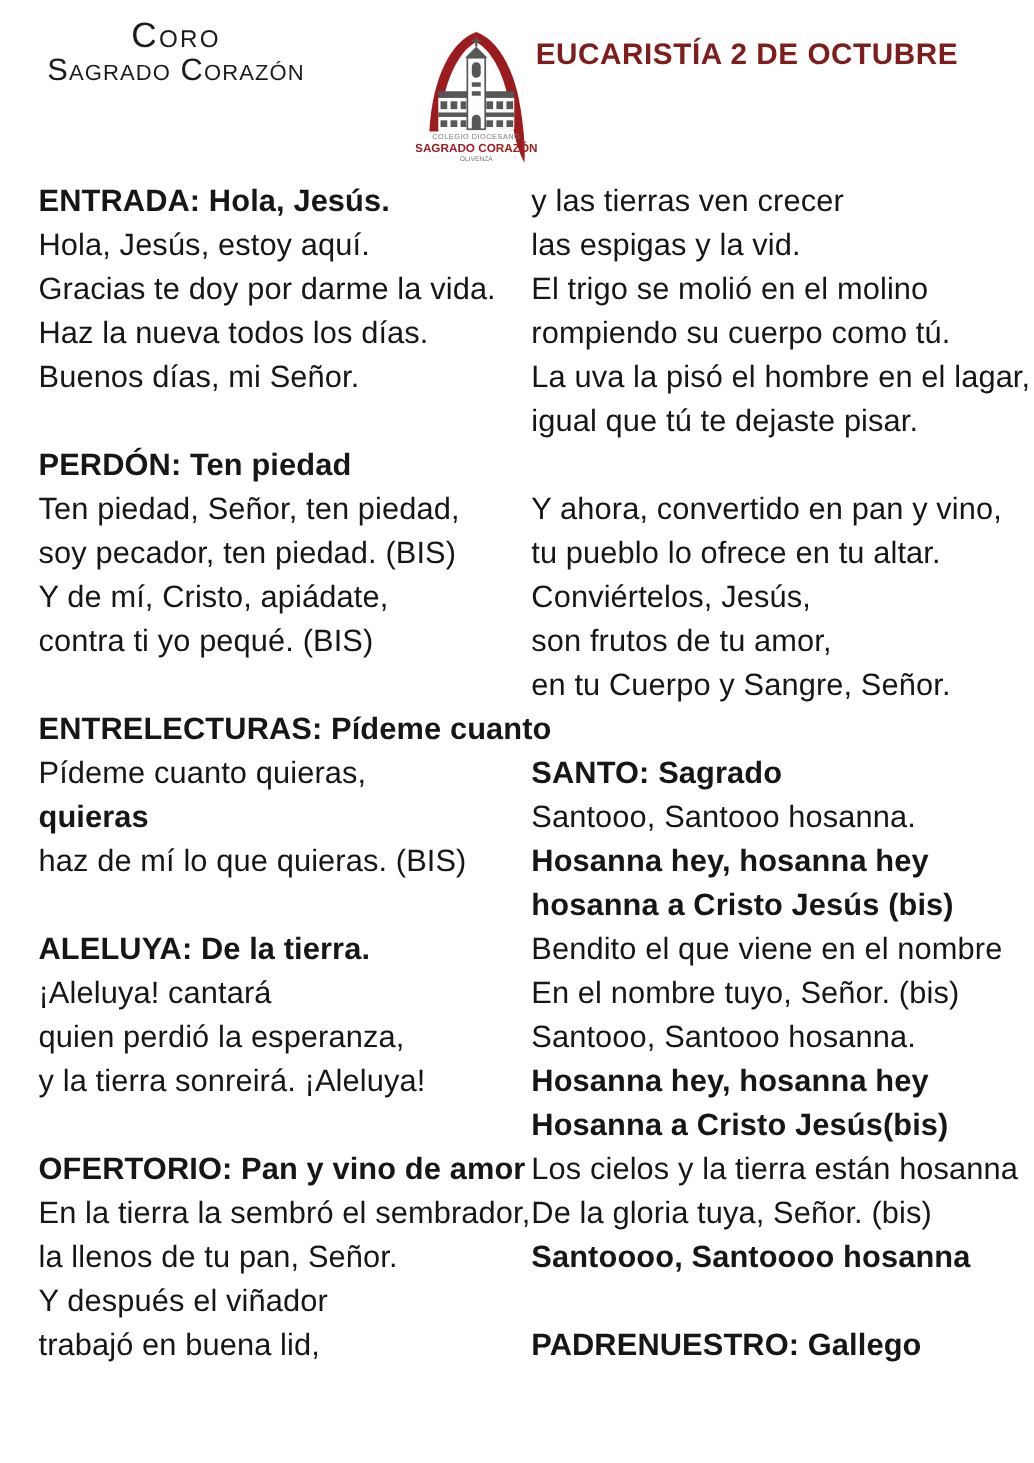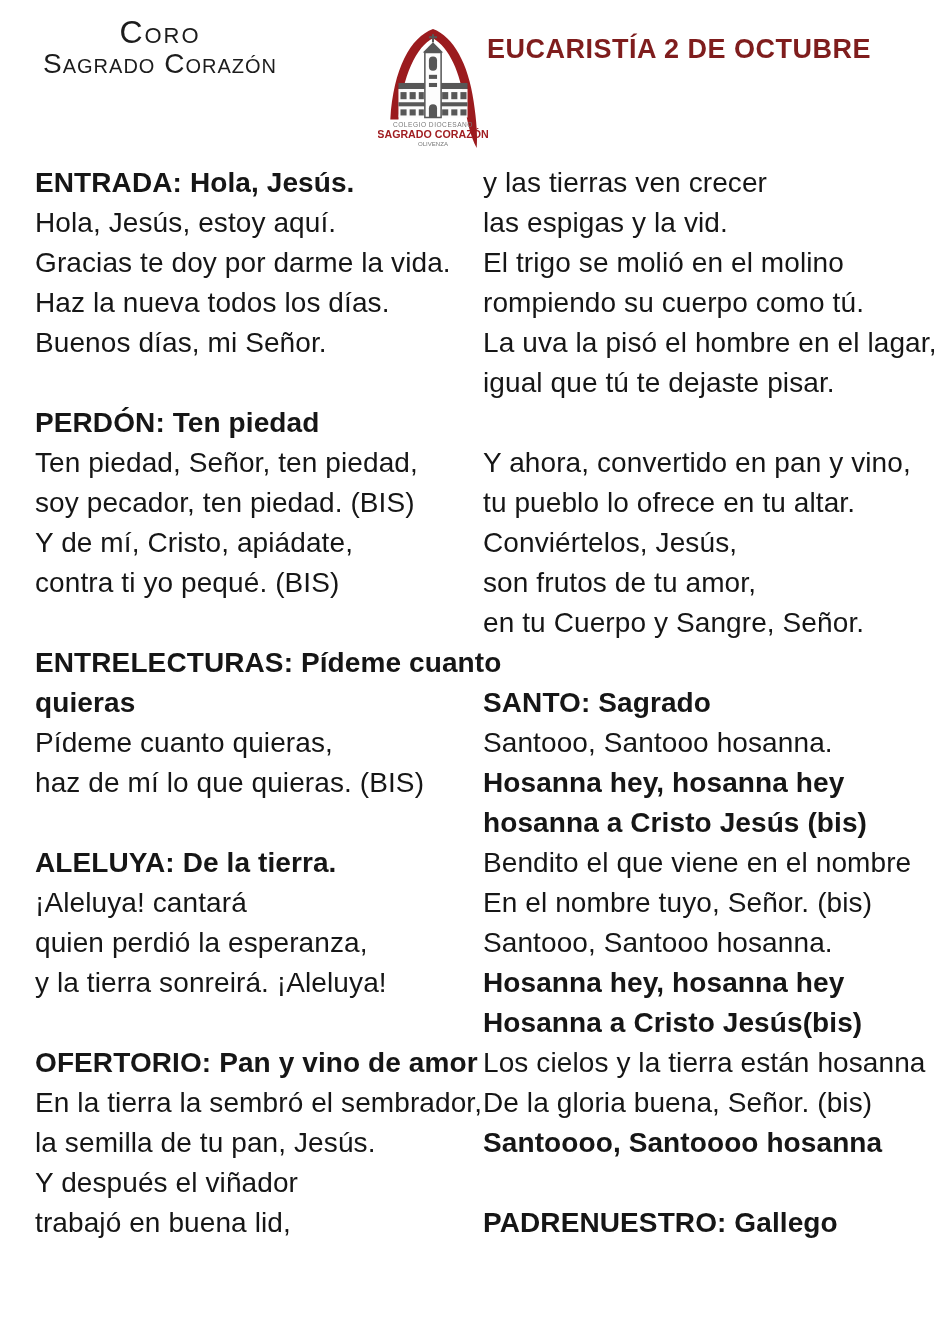--- a/index.html
+++ b/index.html
@@ -131,32 +131,32 @@
     <div class="line">Haz la nueva todos los días.</div>
     <div class="line">Buenos días, mi Señor.</div>
     <div class="line blank"></div>
     <div class="line bold">PERDÓN: Ten piedad</div>
     <div class="line">Ten piedad, Señor, ten piedad,</div>
     <div class="line">soy pecador, ten piedad. (BIS)</div>
     <div class="line">Y de mí, Cristo, apiádate,</div>
     <div class="line">contra ti yo pequé. (BIS)</div>
     <div class="line blank"></div>
     <div class="line bold">ENTRELECTURAS: Pídeme cuanto</div>
+    <div class="line">Pídeme cuanto quieras,</div>
     <div class="line bold">quieras</div>
-    <div class="line">Pídeme cuanto quieras,</div>
     <div class="line">haz de mí lo que quieras. (BIS)</div>
     <div class="line blank"></div>
     <div class="line bold">ALELUYA: De la tierra.</div>
     <div class="line">¡Aleluya! cantará</div>
     <div class="line">quien perdió la esperanza,</div>
     <div class="line">y la tierra sonreirá. ¡Aleluya!</div>
     <div class="line blank"></div>
     <div class="line bold">OFERTORIO: Pan y vino de amor</div>
     <div class="line">En la tierra la sembró el sembrador,</div>
-    <div class="line">la semilla de tu pan, Jesús.</div>
+    <div class="line">la llenos de tu pan, Señor.</div>
     <div class="line">Y después el viñador</div>
     <div class="line">trabajó en buena lid,</div>
   </div>
 <div class="column right">
     <div class="line">y las tierras ven crecer</div>
     <div class="line">las espigas y la vid.</div>
     <div class="line">El trigo se molió en el molino</div>
     <div class="line">rompiendo su cuerpo como tú.</div>
     <div class="line">La uva la pisó el hombre en el lagar,</div>
     <div class="line">igual que tú te dejaste pisar.</div>
@@ -170,17 +170,17 @@
     <div class="line bold">SANTO: Sagrado</div>
     <div class="line">Santooo, Santooo hosanna.</div>
     <div class="line bold">Hosanna hey, hosanna hey</div>
     <div class="line bold">hosanna a Cristo Jesús (bis)</div>
     <div class="line">Bendito el que viene en el nombre</div>
     <div class="line">En el nombre tuyo, Señor. (bis)</div>
     <div class="line">Santooo, Santooo hosanna.</div>
     <div class="line bold">Hosanna hey, hosanna hey</div>
     <div class="line bold">Hosanna a Cristo Jesús(bis)</div>
     <div class="line">Los cielos y la tierra están hosanna</div>
-    <div class="line">De la gloria buena, Señor. (bis)</div>
+    <div class="line">De la gloria tuya, Señor. (bis)</div>
     <div class="line bold">Santoooo, Santoooo hosanna</div>
     <div class="line blank"></div>
     <div class="line bold">PADRENUESTRO: Gallego</div>
   </div>
 
 </body></html>

